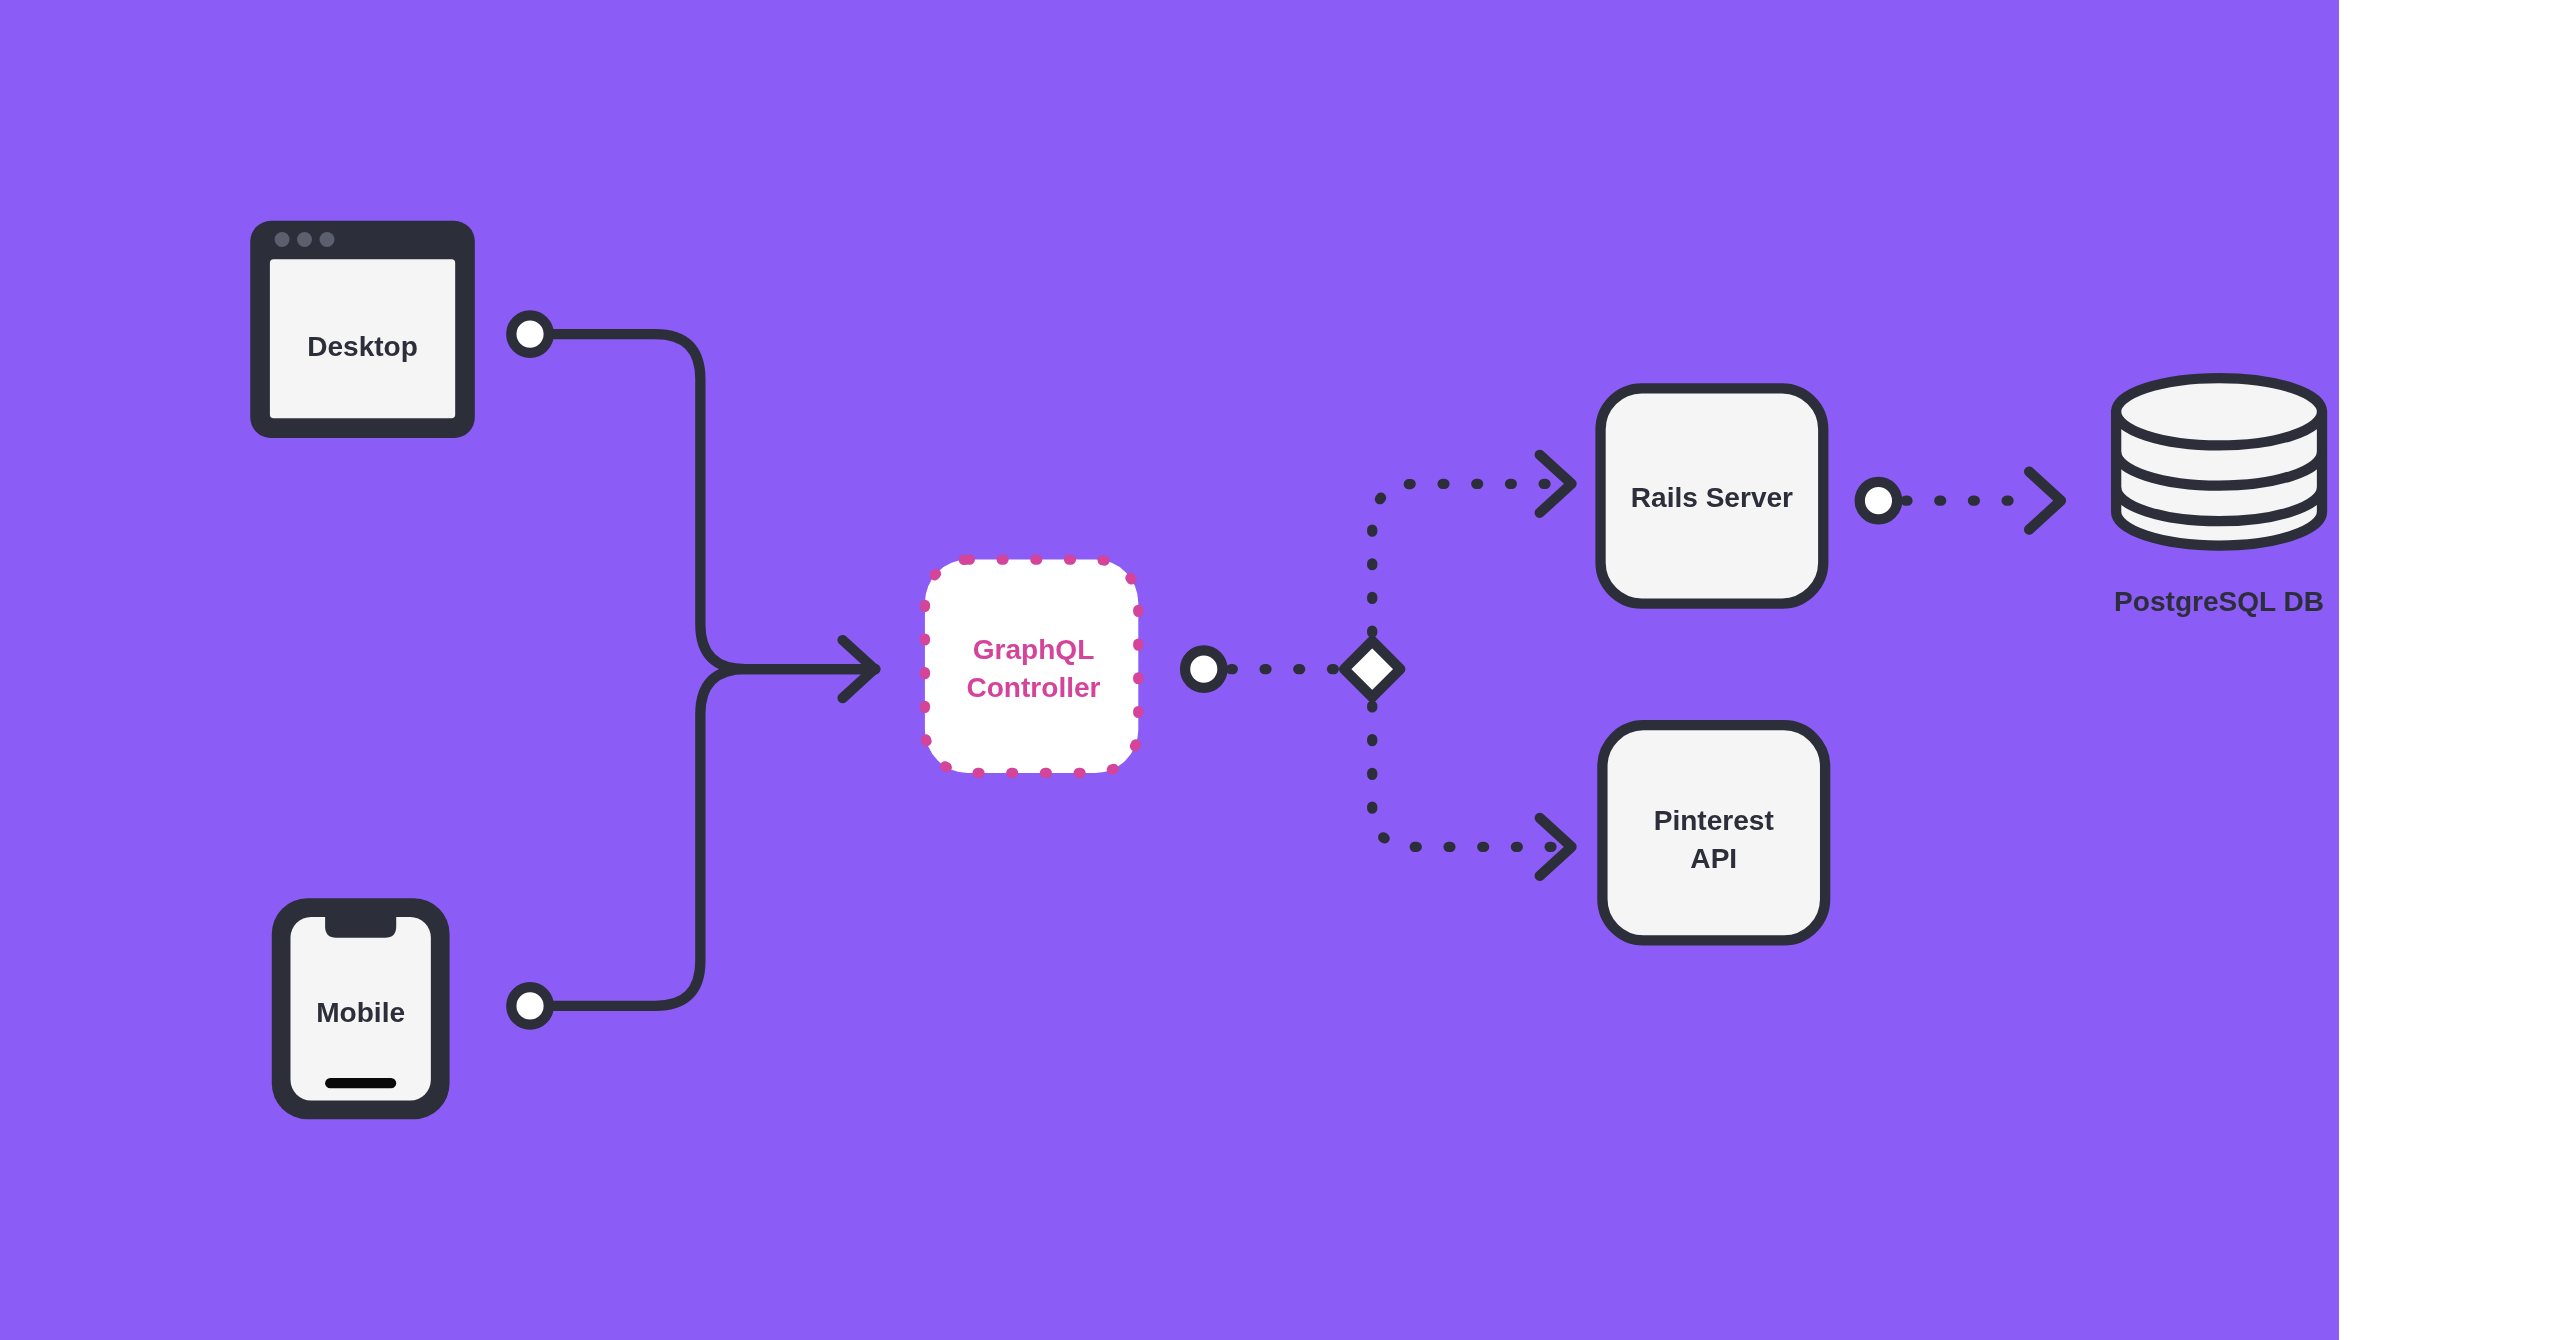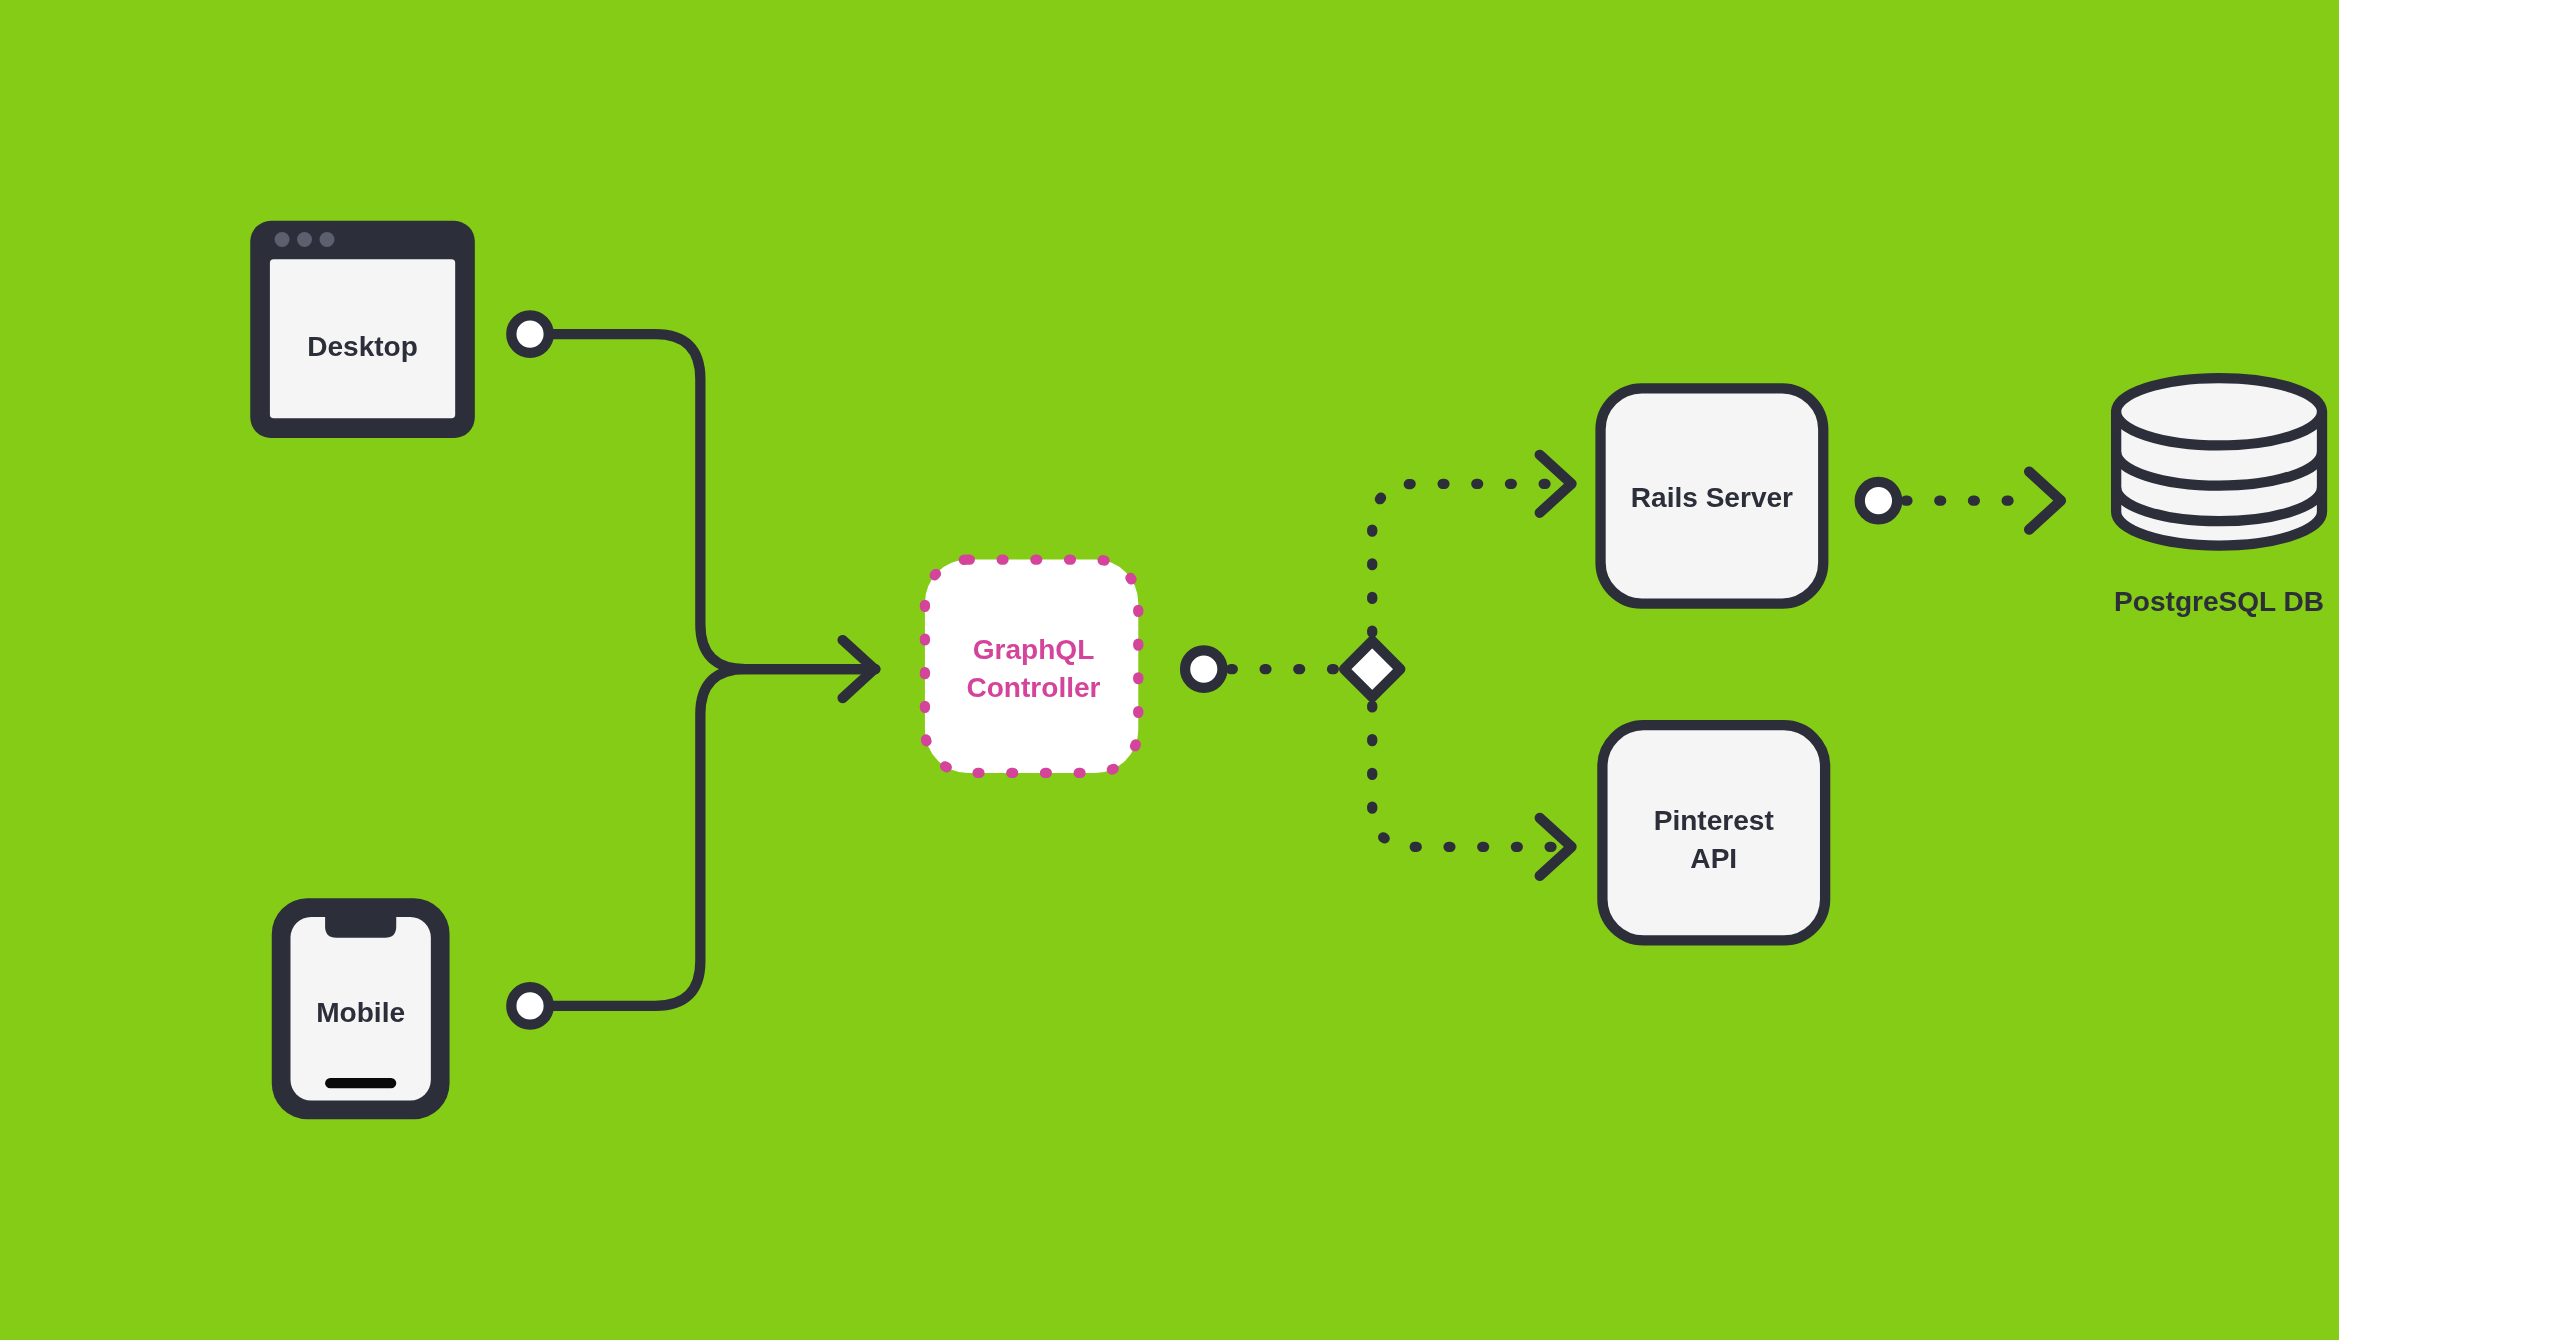--- a/index.html
+++ b/index.html
@@ -10,21 +10,21 @@
   body {
     width: 2576px;
     height: 1340px;
     overflow: hidden;
     font-family: "Liberation Sans", sans-serif;
   }
   #diagram-canvas {
     position: relative;
     width: 2339px;
     height: 1340px;
-    background: #84cc16;
+    background: #8b5cf6;
   }
   #diagram-svg {
     position: absolute;
     top: 0;
     left: 0;
     width: 2576px;
     height: 1340px;
   }
   .node-label {
     font-family: "Liberation Sans", sans-serif;

